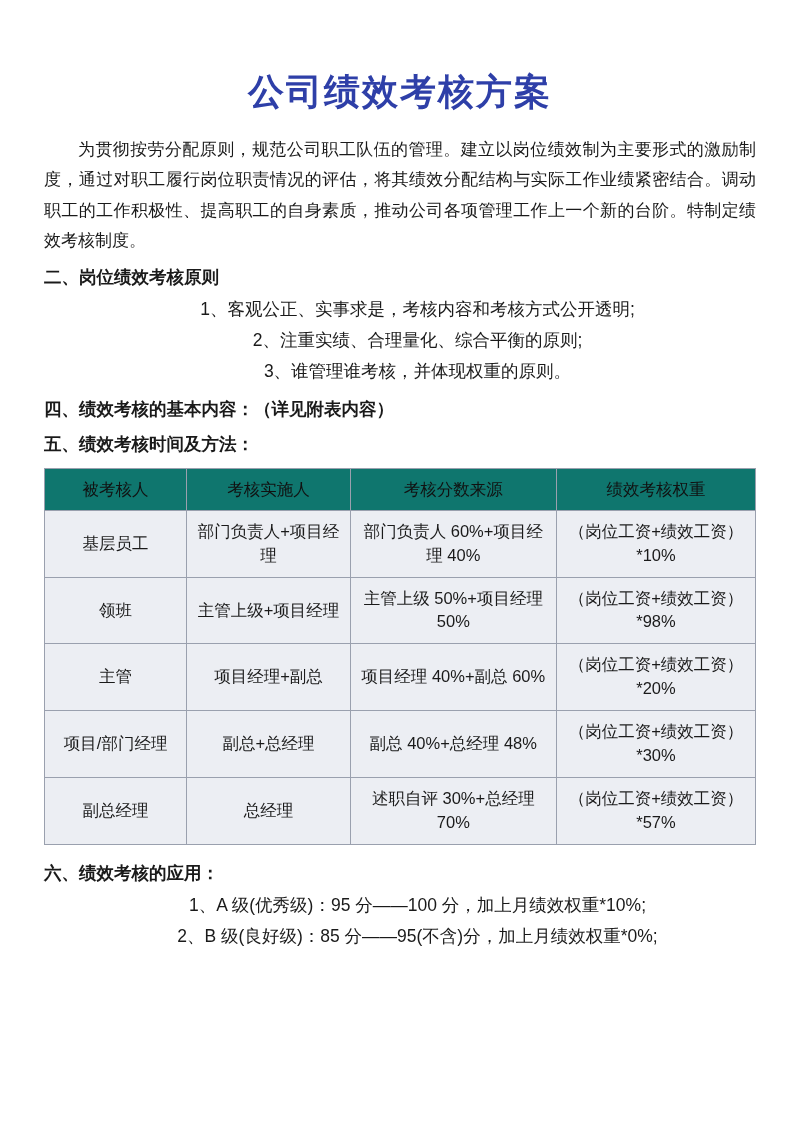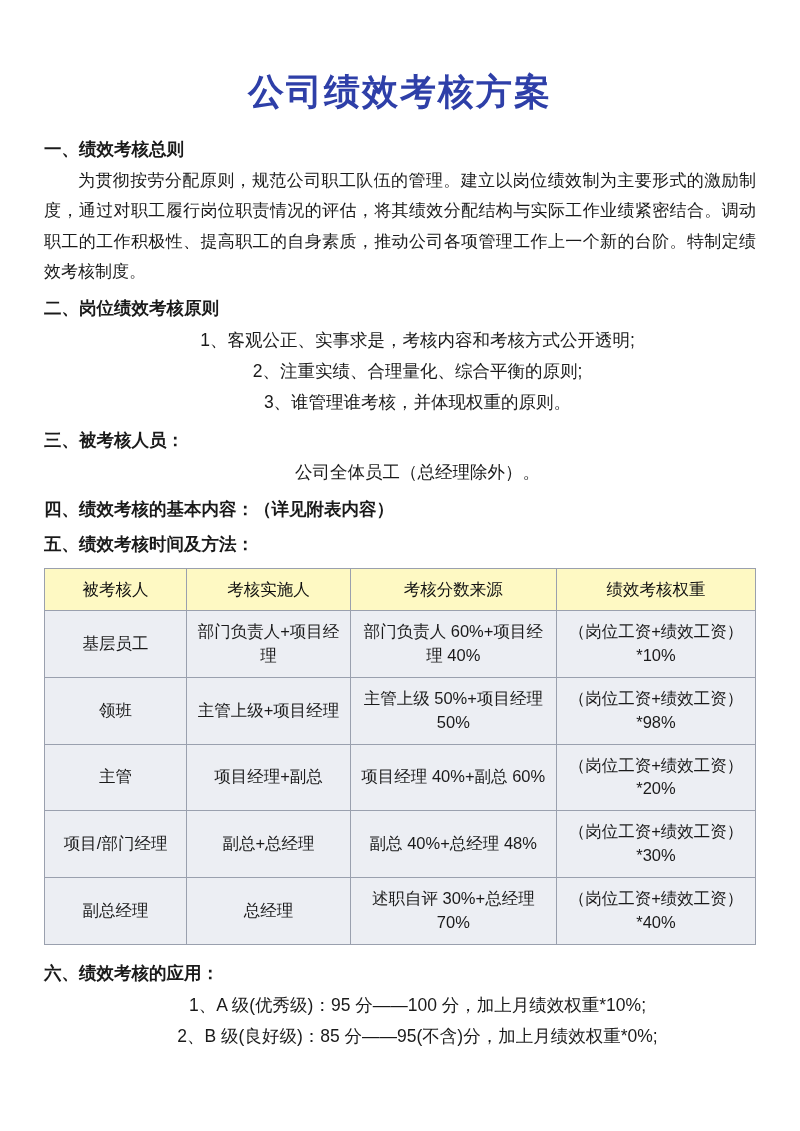--- a/index.html
+++ b/index.html
@@ -58,21 +58,21 @@
     text-align: justify;
     text-justify: inter-ideograph;
   }
   table.score-table {
     border-collapse: collapse;
     width: 100%;
     margin: 10px 0 14px 0;
     table-layout: fixed;
   }
   table.score-table th {
-    background: #fef9c3;
+    background: #0f766e;
     border: 1px solid #9aa0ae;
     font-size: 16.5px;
     font-weight: normal;
     color: #111;
     padding: 9px 4px;
     text-align: center;
     line-height: 1.4;
   }
   table.score-table td {
     border: 1px solid #9aa0ae;
@@ -92,35 +92,30 @@
   }
 </style>
 </head>
 <body>
 
 <div class="page">
 
   <h1 class="doc-title">公司绩效考核方案</h1>
 
   <div class="section">
-    <div class="section-heading">一、绩效考核总则</div>
     <p class="para">为贯彻按劳分配原则，规范公司职工队伍的管理。建立以岗位绩效制为主要形式的激励制度，通过对职工履行岗位职责情况的评估，将其绩效分配结构与实际工作业绩紧密结合。调动职工的工作积极性、提高职工的自身素质，推动公司各项管理工作上一个新的台阶。特制定绩效考核制度。</p>
   </div>
 
   <div class="section">
     <div class="section-heading">二、岗位绩效考核原则</div>
     <p class="sub-item">1、客观公正、实事求是，考核内容和考核方式公开透明;</p>
     <p class="sub-item">2、注重实绩、合理量化、综合平衡的原则;</p>
     <p class="sub-item">3、谁管理谁考核，并体现权重的原则。</p>
   </div>
 
-  <div class="section">
-    <div class="section-heading">三、被考核人员：</div>
-    <p class="sub-item">公司全体员工（总经理除外）。</p>
-  </div>
 
   <div class="section">
     <div class="section-heading">四、绩效考核的基本内容：（详见附表内容）</div>
   </div>
 
   <div class="section">
     <div class="section-heading">五、绩效考核时间及方法：</div>
   </div>
 
   <table class="score-table">
@@ -160,21 +155,21 @@
       <tr>
         <td>项目/部门经理</td>
         <td>副总+总经理</td>
         <td>副总 40%+总经理 48%</td>
         <td>（岗位工资+绩效工资）*30%</td>
       </tr>
       <tr>
         <td>副总经理</td>
         <td>总经理</td>
         <td>述职自评 30%+总经理 70%</td>
-        <td>（岗位工资+绩效工资）*40%</td>
+        <td>（岗位工资+绩效工资）*57%</td>
       </tr>
     </tbody>
   </table>
 
   <div class="section tail-list">
     <div class="section-heading">六、绩效考核的应用：</div>
     <p class="sub-item">1、A 级(优秀级)：95 分——100 分，加上月绩效权重*10%;</p>
     <p class="sub-item">2、B 级(良好级)：85 分——95(不含)分，加上月绩效权重*0%;</p>
   </div>
 

